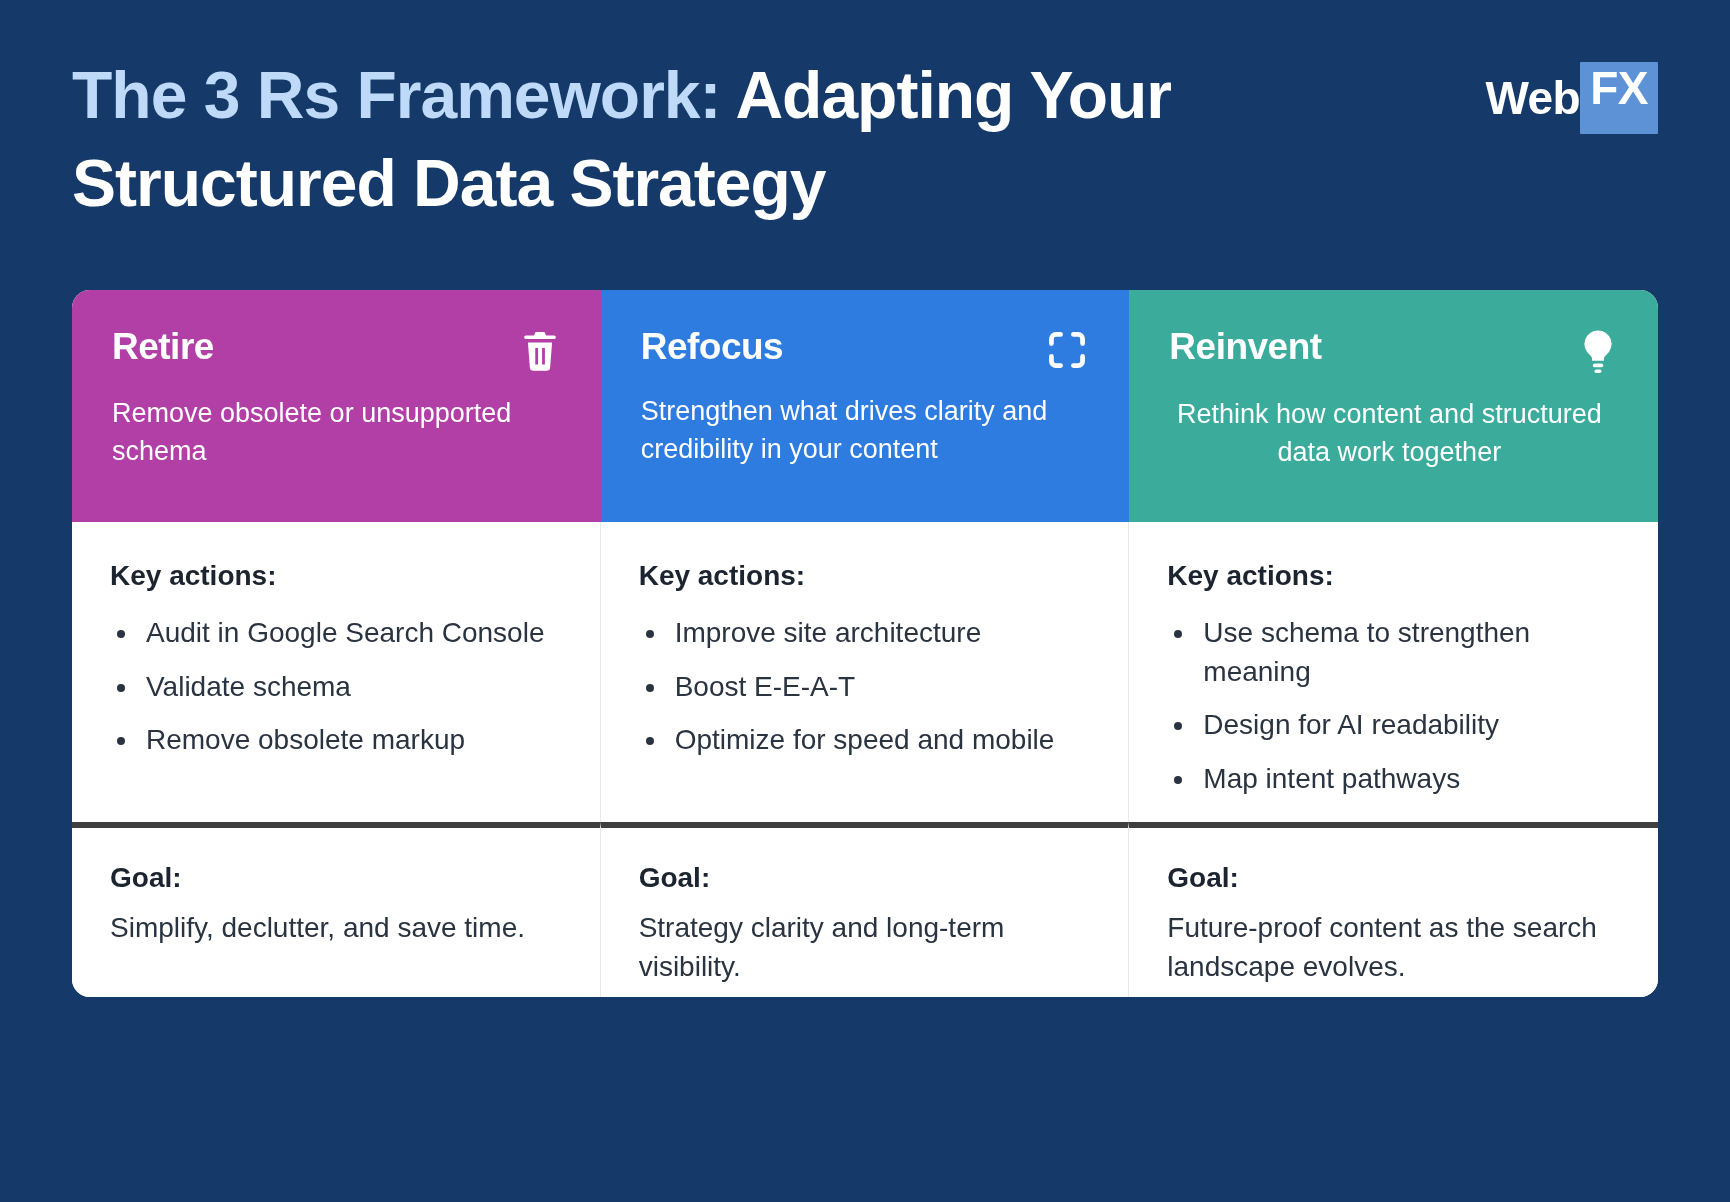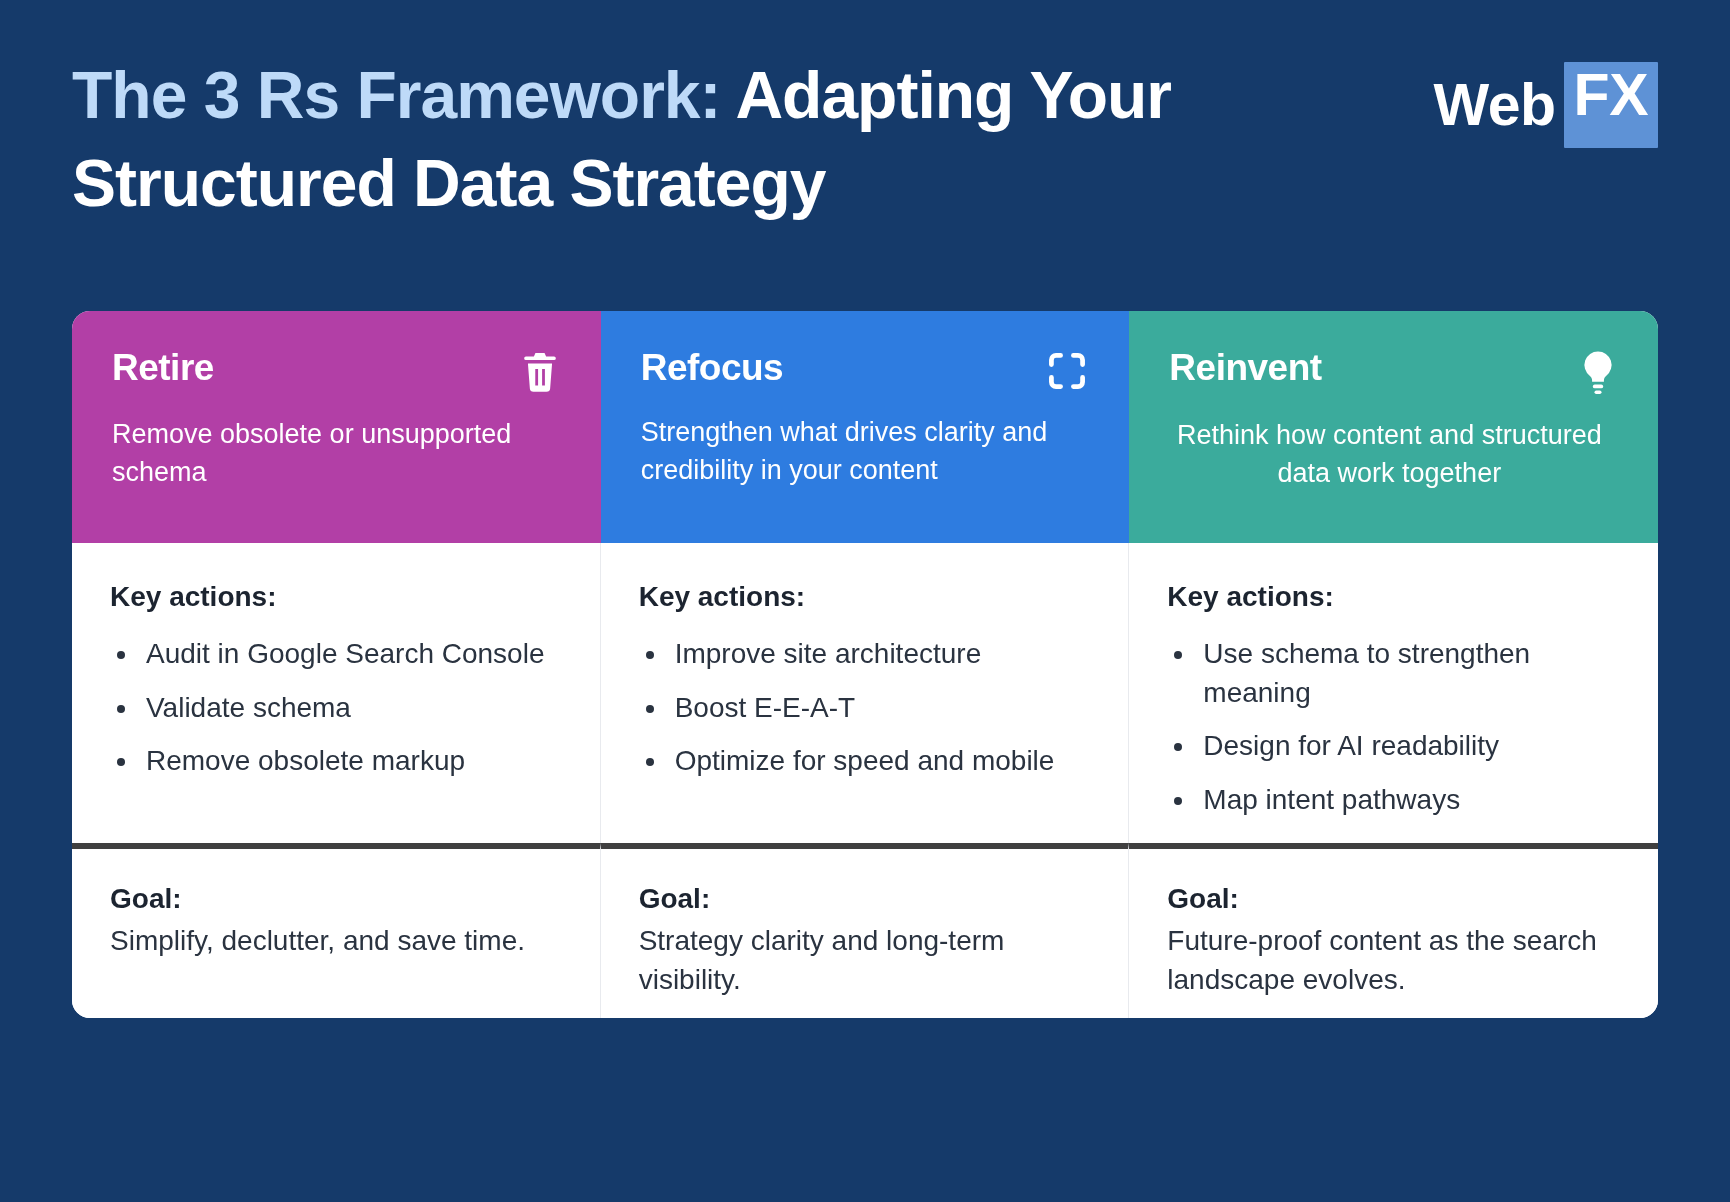--- a/index.html
+++ b/index.html
@@ -20,36 +20,36 @@
     font-size: 66px;
     line-height: 1.33;
     font-weight: 800;
     letter-spacing: -1px;
     color: #ffffff;
   }
   .title .hl { color: var(--title-highlight, #BEDAF8); }
 
   .logo {
     position: absolute; top: 10px; right: 0;
-    display: flex; align-items: center; gap: 8px;
-    font-weight: 800; font-size: 59px; color: #ffffff;
+    display: flex; align-items: center; 
+    font-weight: 800; font-size: 46px; color: #ffffff;
     letter-spacing: -0.5px;
   }
   .logo-fx {
     display: inline-block;
     background: #5E92D6;
     color: #ffffff;
     padding: 1px 10px 20px;
     border-radius: 1px;
     line-height: 1.1;
   }
 
   
   .card {
-    position: absolute; left: 72px; right: 72px; top: 311px; height: 707px;
+    position: absolute; left: 72px; right: 72px; top: 290px; height: 707px;
     background: #ffffff;
     border-radius: 18px;
     overflow: hidden;
     display: grid;
     grid-template-columns: 1fr 1fr 1fr;
     grid-template-rows: 232px 1fr auto;
   }
 
   
   .hd { padding: 36px 40px 0 40px; color: #fff; }
@@ -81,21 +81,21 @@
   }
   .cell li {
     font-size: 28px;
     line-height: 1.38;
     color: #2A3340;
     margin-bottom: 15px;
     padding-left: 6px;
   }
   .goal { border-top: 6px solid #404040; padding-top: 34px; padding-bottom: 52px; }
   .goal p {
-    margin: 6px 0 0;
+    margin: 14px 0 0;
     font-size: 28px;
     line-height: 1.4;
     color: #2A3340;
     max-width: 460px;
   }
   .div-r { border-right: 1px solid #E8EAEE; }
 </style>
 </head>
 <body>
 

